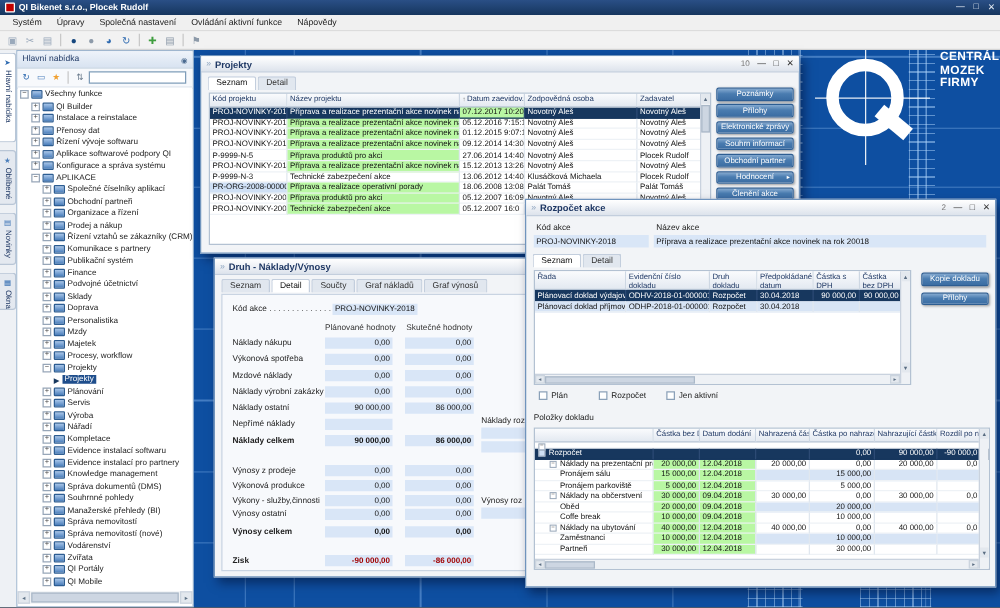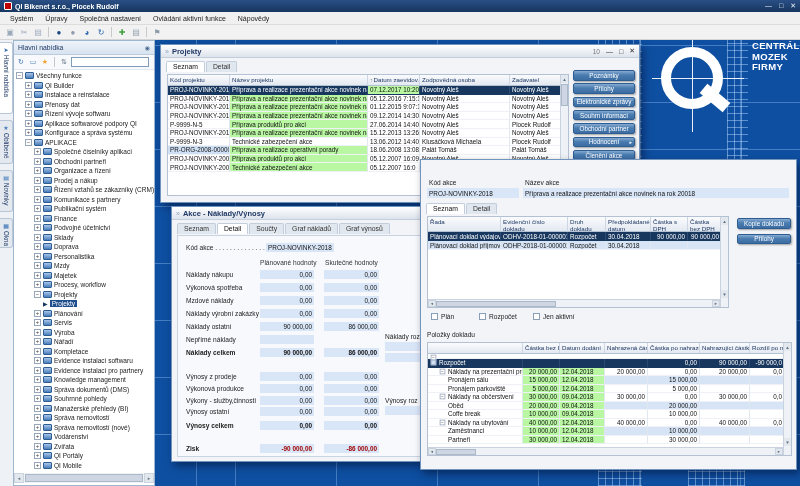--- a/index.html
+++ b/index.html
@@ -508,21 +508,21 @@
         <div class="sbtn" style="left: 412px; width: 62px; top: 64.9px;">Souhrn informací</div>
         <div class="sbtn" style="left: 412px; width: 62px; top: 78.2px;">Obchodní partner</div>
         <div class="sbtn" style="left: 412px; width: 62px; top: 91.5px;">Hodnocení<div class="sub">▸</div></div>
         <div class="sbtn" style="left: 412px; width: 62px; top: 104.8px;">Členění akce</div>
       </div>
   </div>
 
   <div class="win" style="left:171px;top:206px;width:262px;height:256px;z-index:3;">
     <div class="wtb">
       <span class="chev">»</span>
-      <span class="wt">Akce - Náklady/Výnosy</span>
+      <span class="wt">Druh - Náklady/Výnosy</span>
     </div>
     <div class="tabstrip" id="aTabs" style="left:5px;top:16px;">
         <div class="tab" style="position: static;">Seznam</div>
         <div class="tab active" style="position: static;">Detail</div>
         <div class="tab" style="position: static;">Součty</div>
         <div class="tab" style="position: static;">Graf nákladů</div>
         <div class="tab" style="position: static;">Graf výnosů</div>
       </div>
     <div class="panel" id="aPanel" style="left:5px;top:28px;width:250px;height:222px;">
       <div class="flabel" style="left:8px;top:8px;">Kód akce  . . . . . . . . . . . . . . :</div>
@@ -571,20 +571,28 @@
         </div>
       <div class="flabel" style="left:207px;top:97px;">Náklady roz</div>
       <div class="inp" style="left:207px;top:106px;width:45px;"></div>
       <div class="inp" style="left:207px;top:117px;width:45px;"></div>
       <div class="flabel" style="left:207px;top:161px;">Výnosy roz</div>
       <div class="inp" style="left:207px;top:170px;width:45px;"></div>
     </div>
   </div>
 
   <div class="win" style="left:420px;top:159px;width:377px;height:311px;z-index:4;">
+    <div class="wtb">
+      <span class="chev">»</span>
+      <span class="wt">Rozpočet akce</span>
+      <span class="wnum">2</span>
+      <span class="wc">—</span>
+      <span class="wc">□</span>
+      <span class="wc">✕</span>
+    </div>
     <div class="flabel" style="left:8px;top:19px;">Kód akce</div>
     <div class="inp" style="left:6px;top:28px;width:92px;height:10px;">PROJ-NOVINKY-2018</div>
     <div class="flabel" style="left:104px;top:19px;">Název akce</div>
     <div class="inp" style="left:102px;top:28px;width:266px;height:10px;">Příprava a realizace prezentační akce novinek na rok 20018</div>
     <div class="tabstrip" id="rTabs" style="left:5px;top:43px;">
         <div class="tab active" style="position: static;">Seznam</div>
         <div class="tab" style="position: static;">Detail</div>
       </div>
     <div class="gtable" id="dTable" style="left:6px;top:56px;width:302px;height:92px;">
       <div class="vscroll">

